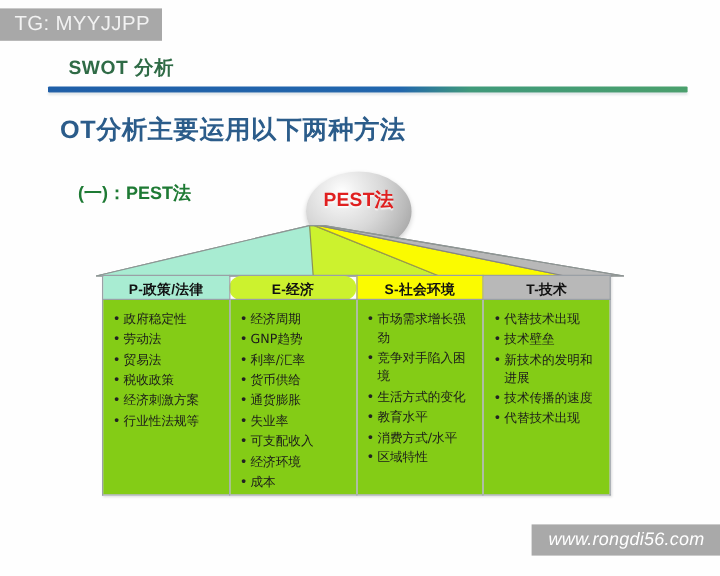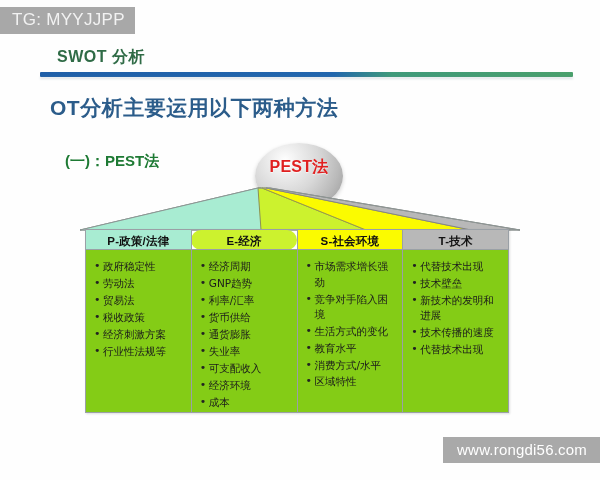--- a/index.html
+++ b/index.html
@@ -111,20 +111,21 @@
     font-size:11px;color:#222;
   }
   .c3 li,.c4 li{line-height:1.5;}
 
   
   .watermark{
     position:absolute;right:0;bottom:17px;
     background:#a9a9a9;color:#ffffff;
     font-size:15px;padding:4px 13px 5px 14px;
     letter-spacing:.2px;
+    font-style:italic;
   }
 </style>
 </head>
 <body>
 
 <div id="slide">
 
   <div class="tg-tag">TG: MYYJJPP</div>
 
   <div class="swot-head">SWOT 分析</div>

